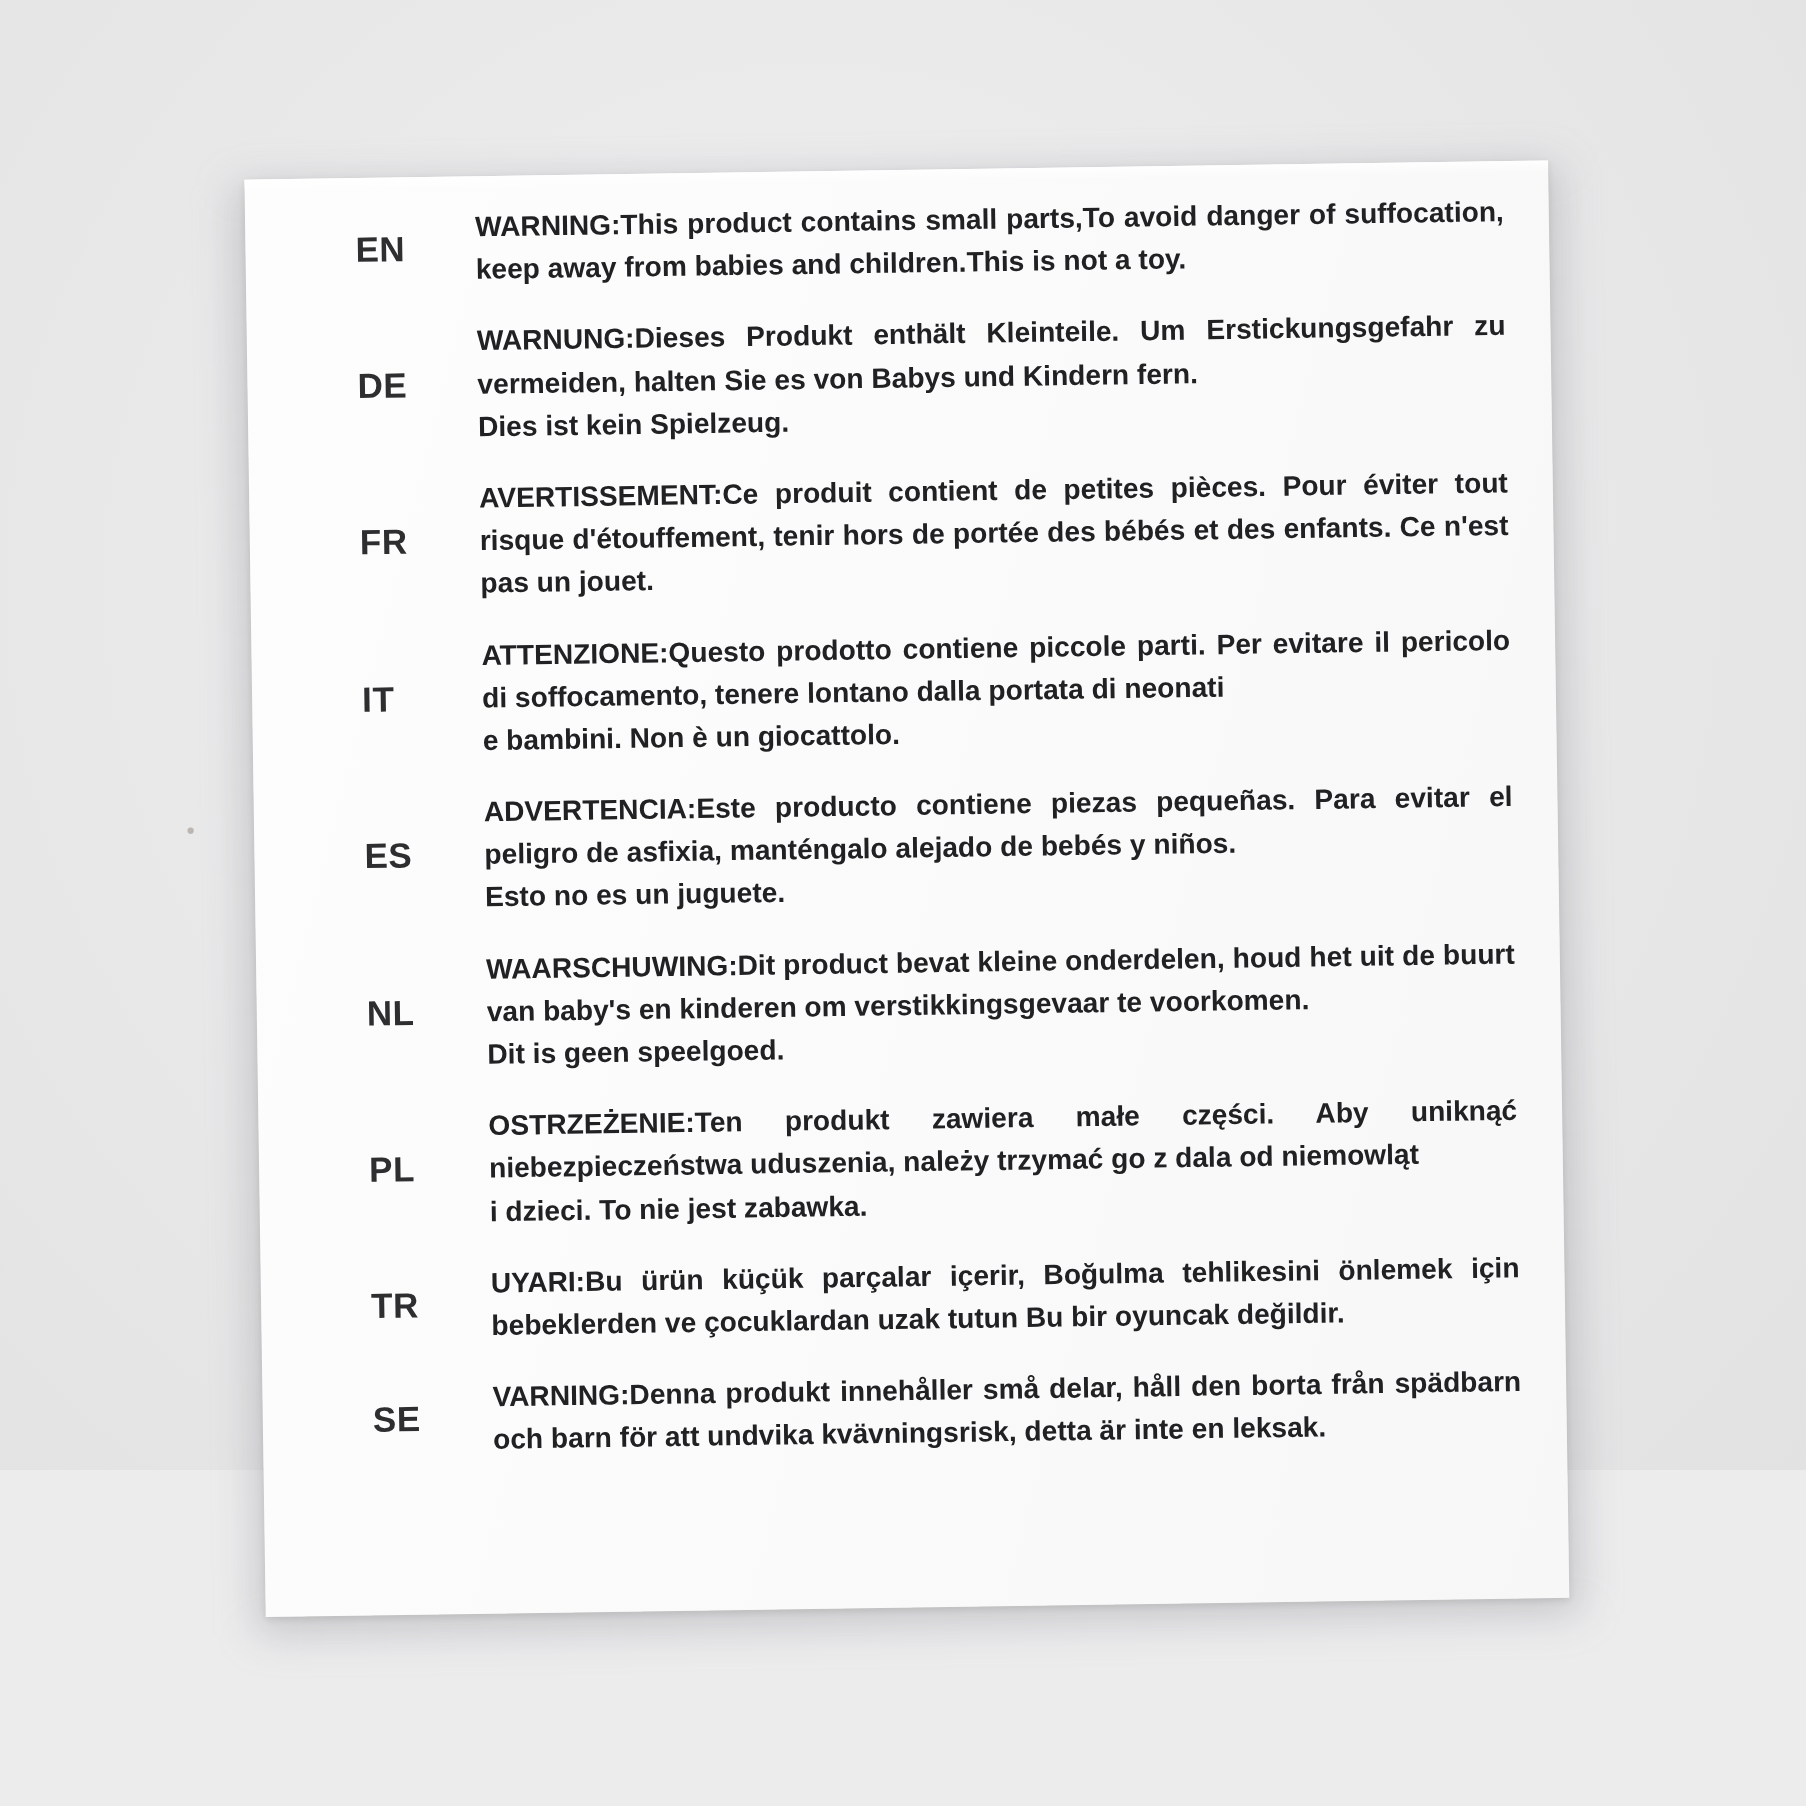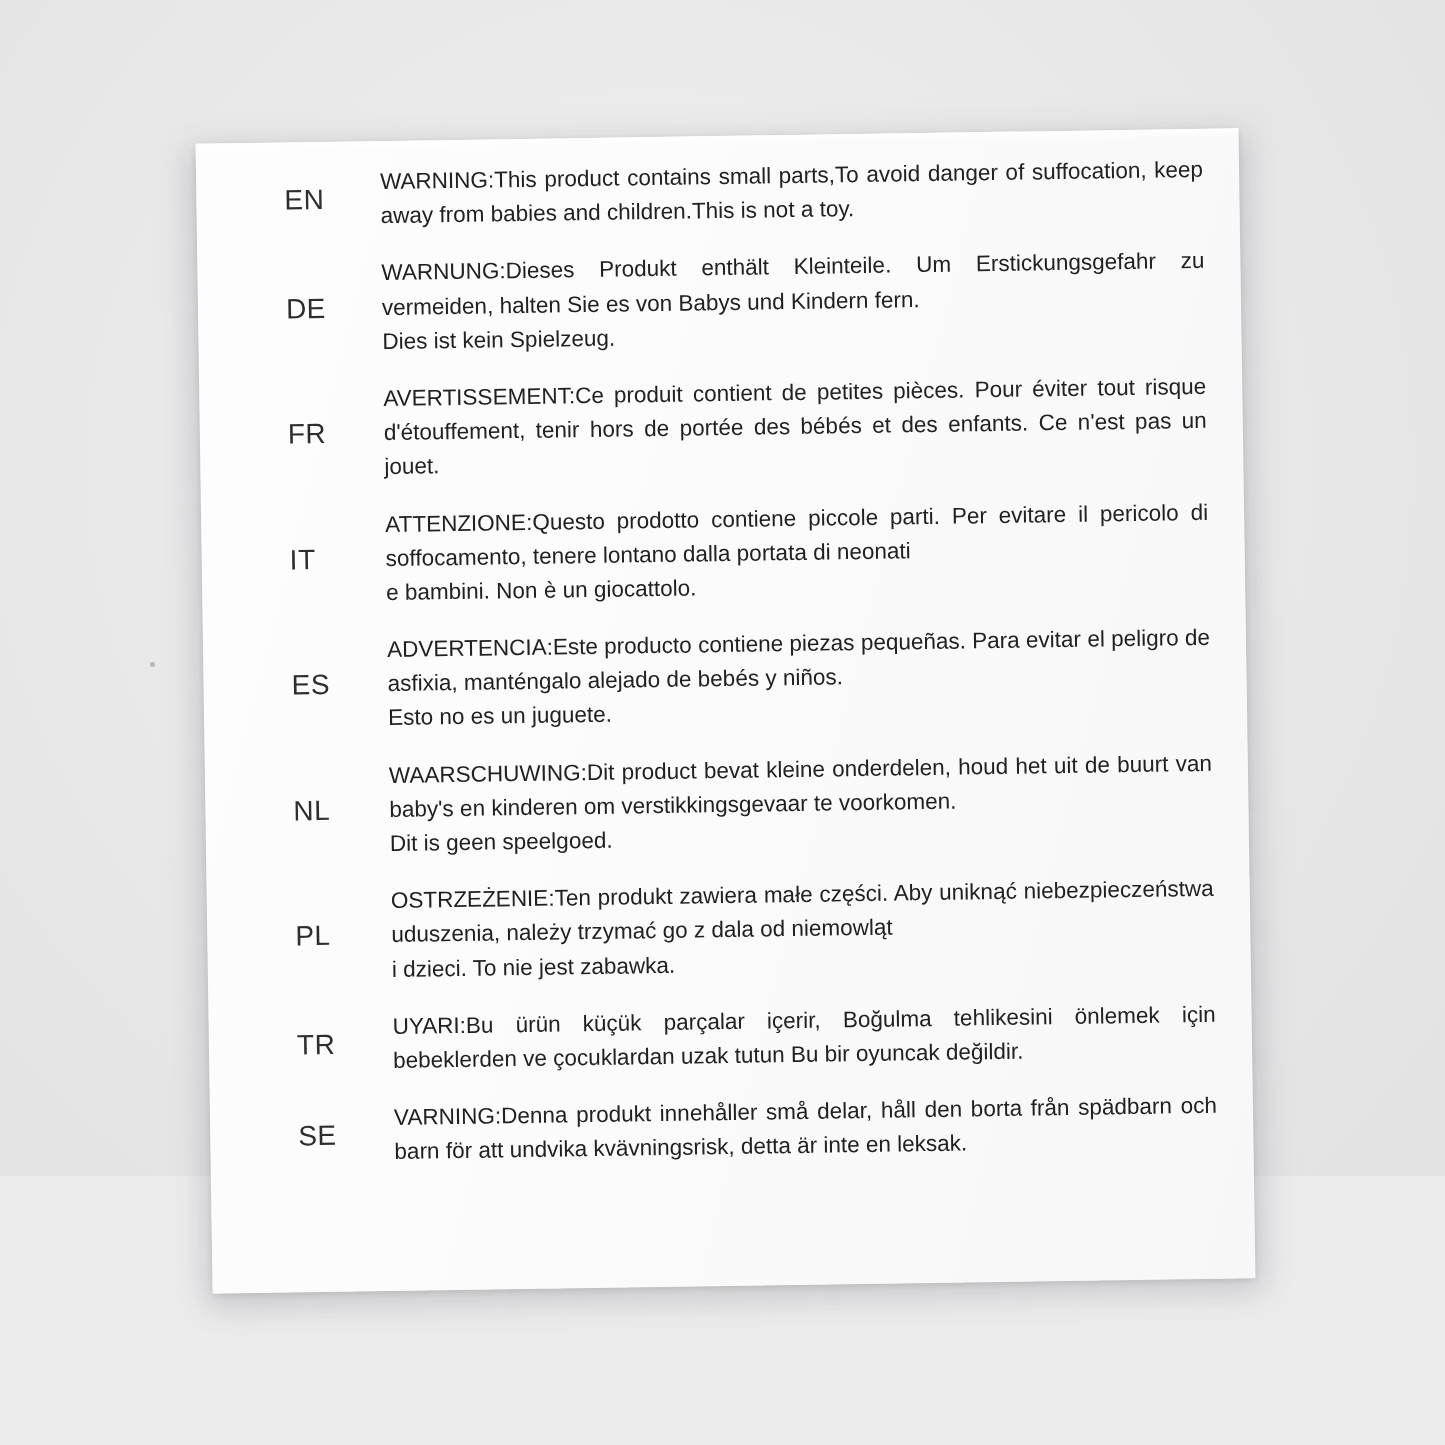--- a/index.html
+++ b/index.html
@@ -11,20 +11,21 @@
     height: 1445px;
     background: #ececed;
     font-family: "Liberation Sans", sans-serif;
     overflow: hidden;
   }
   #scene {
     position: relative;
     width: 1445px;
     height: 1176px;
     background: radial-gradient(circle at 45% 40%, #f0f0f1 0%, #e8e8e9 55%, #e2e2e3 100%);
+    font-weight: bold;
   }
   
   .sheet-shadow {
     position: absolute;
     left: 196px;
     top: 140px;
     width: 1060px;
     height: 1160px;
     background: rgba(120,120,125,0.30);
     filter: blur(16px);

